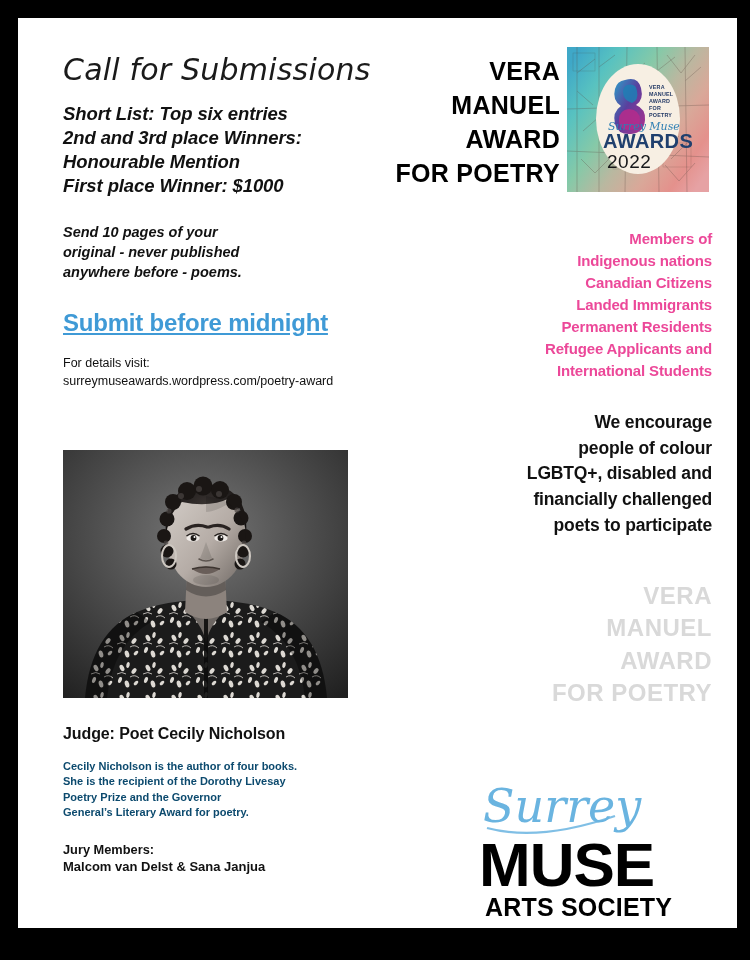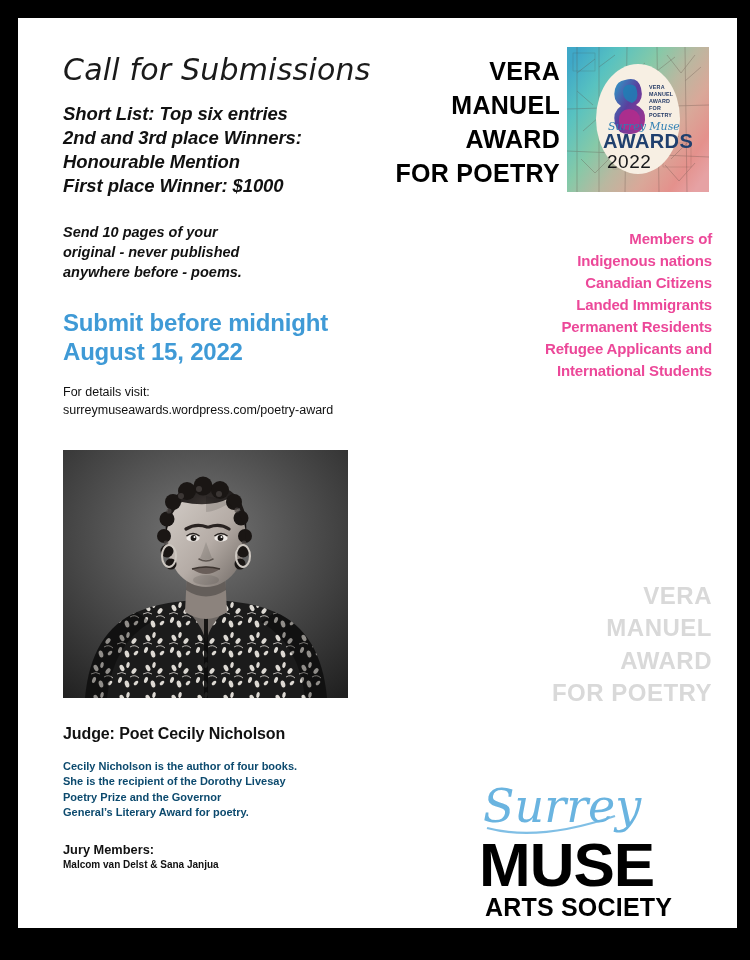--- a/index.html
+++ b/index.html
@@ -77,21 +77,21 @@
 
   .deadline {
     font-family: "Liberation Sans", sans-serif;
     font-weight: bold;
     font-size: 24px;
     line-height: 1.22;
     color: #3f9ad6;
     margin: 0 0 18px 0;
     letter-spacing: -0.2px;
   }
-  .deadline div { white-space: nowrap; }
+  .deadline div { white-space: nowrap; text-decoration: underline; }
 
   .details {
     font-family: "Liberation Sans", sans-serif;
     font-weight: normal;
     font-size: 12.5px;
     line-height: 1.42;
     color: #111111;
     margin: 0;
   }
 
@@ -134,21 +134,21 @@
     font-family: "Liberation Sans", sans-serif;
     font-weight: bold;
     font-size: 12.8px;
     line-height: 1.40;
     color: #111111;
     margin: 0;
   }
   .jury-names {
     font-family: "Liberation Sans", sans-serif;
     font-weight: bold;
-    font-size: 10px;
+    font-size: 13px;
     line-height: 1.40;
     color: #111111;
     margin: 0;
   }
 
   
   .main-title {
     position: absolute;
     left: 370px;
     top: 36px;
@@ -247,21 +247,20 @@
       </div>
 
       <div class="send-note">
         <div>Send 10 pages of your</div>
         <div>original - never published</div>
         <div>anywhere before - poems.</div>
       </div>
 
       <div class="deadline">
         <div>Submit before midnight</div>
-        <div>August 15,  2022</div>
       </div>
 
       <div class="details">
         <div>For details visit:</div>
         <div>surreymuseawards.wordpress.com/poetry-award</div>
       </div>
     </div>
 
     <div id="judge-photo">
       <svg viewBox="0 0 285 248" preserveAspectRatio="xMidYMid slice">
@@ -453,20 +452,27 @@
     <div class="eligibility">
       <div>Members of</div>
       <div>Indigenous nations</div>
       <div>Canadian Citizens</div>
       <div>Landed Immigrants</div>
       <div>Permanent Residents</div>
       <div>Refugee Applicants  and</div>
       <div>International Students</div>
     </div>
 
+    <div class="encourage">
+      <div>We encourage</div>
+      <div>people of colour</div>
+      <div>LGBTQ+,  disabled and</div>
+      <div>financially challenged</div>
+      <div>poets to participate</div>
+    </div>
 
     <div class="watermark">
       <div>VERA</div>
       <div>MANUEL</div>
       <div>AWARD</div>
       <div>FOR POETRY</div>
     </div>
 
     <div id="muse-logo">
       <svg viewBox="0 0 240 145">

